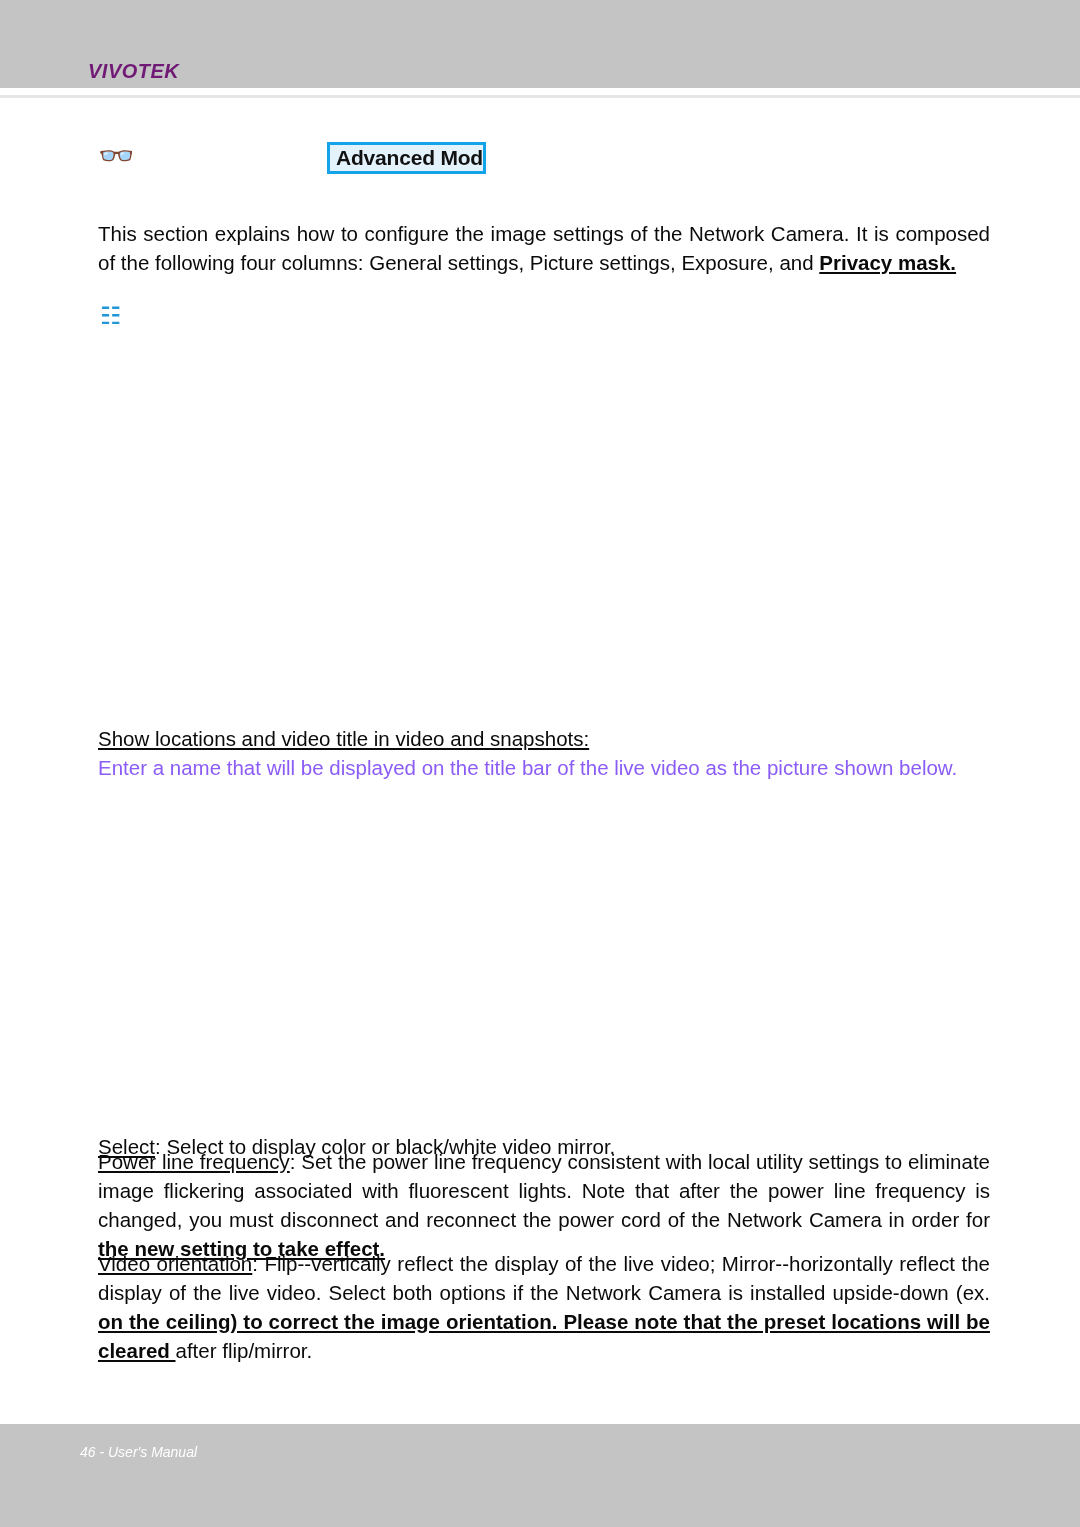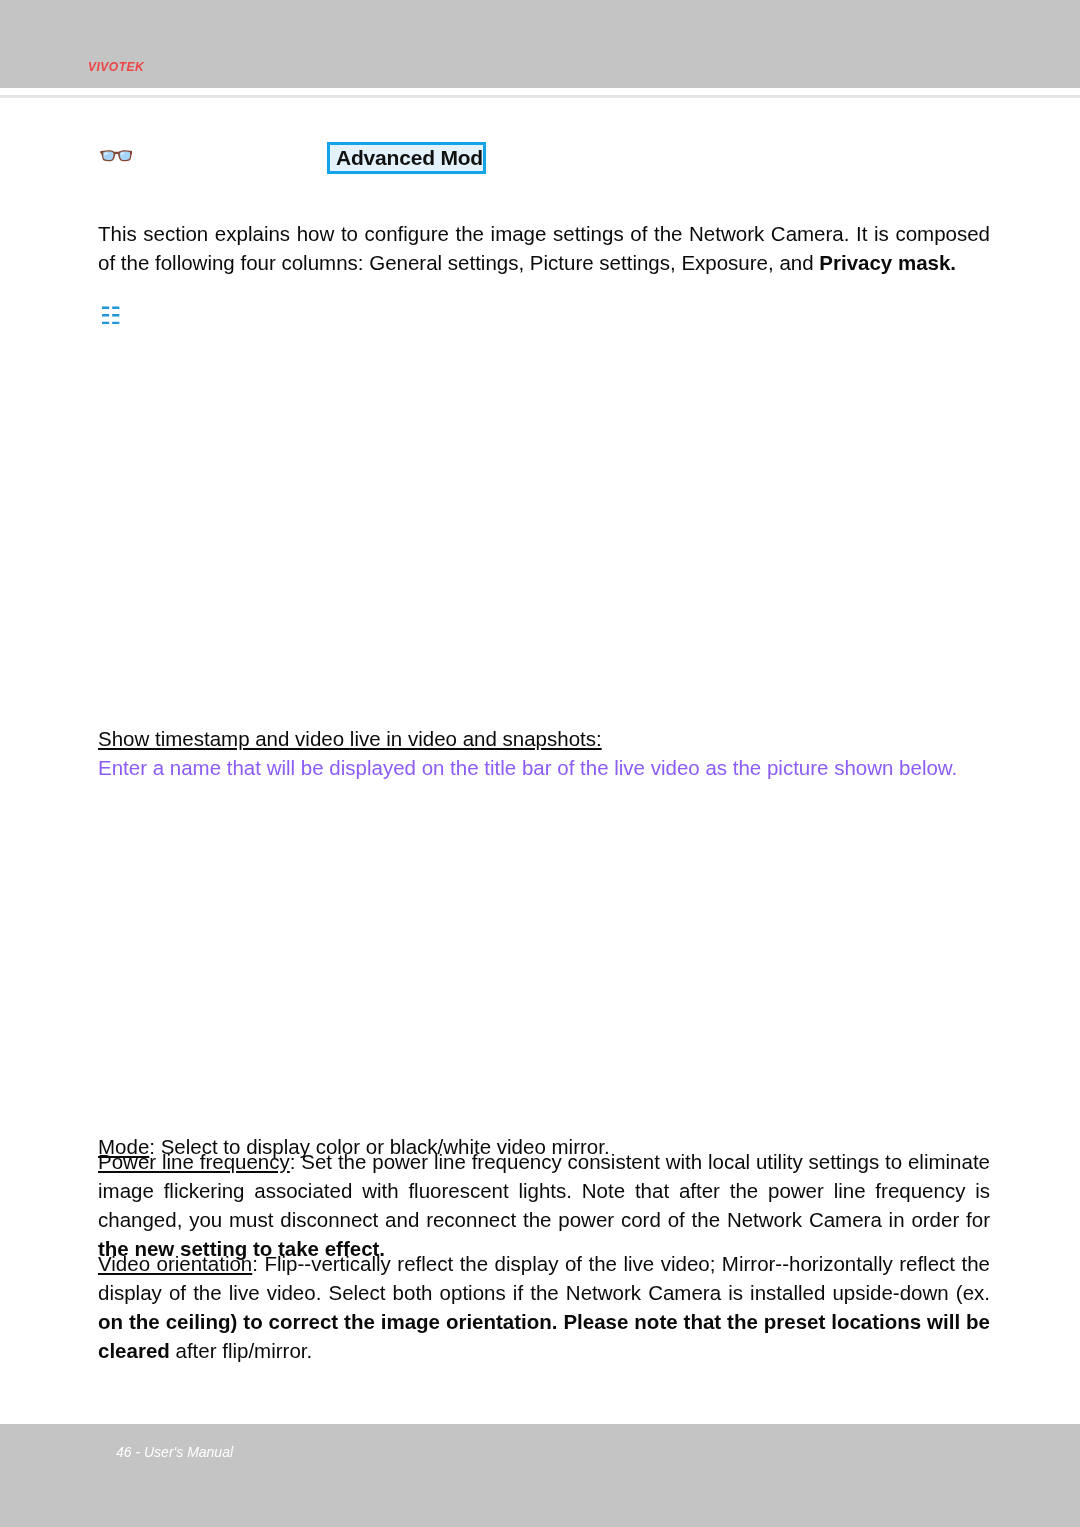--- a/index.html
+++ b/index.html
@@ -19,24 +19,24 @@
   
   .header-bar {
     position: absolute;
     left: 0; top: 0;
     width: 1080px; height: 88px;
     background: #c4c4c4;
   }
   .brand {
     position: absolute;
     left: 88px; top: 60px;
-    font-size: 12px;
+    font-size: 20px;
     font-weight: bold;
     font-style: italic;
-    color: #ef4444;
+    color: #701a75;
     letter-spacing: 0.5px;
   }
   .header-rule {
     position: absolute;
     left: 0; top: 95px;
     width: 1080px; height: 3px;
     background: #e6e6e6;
   }
 
   
@@ -81,21 +81,21 @@
 
   .para {
     position: absolute;
     left: 98px;
     width: 892px;
     font-size: 20.5px;
     line-height: 29px;
     color: #0a0a0a;
     text-align: justify;
   }
-  .para b { font-weight: bold; }
+  .para b { font-weight: bold; text-decoration: underline; }
   .u { text-decoration: underline; }
 
   #intro-para { top: 198px; }
 
   .blue-glyph {
     position: absolute;
     left: 100px; top: 303px;
     width: 20px; height: 26px;
     color: #2196d8;
     font-size: 24px;
@@ -142,21 +142,20 @@
     width: 1080px; height: 103px;
     background: #c4c4c4;
   }
   .footer-text {
     position: absolute;
     left: 80px; top: 1444px;
     font-size: 14px;
     font-style: italic;
     color: #ffffff;
     white-space: nowrap;
-    margin-left: 36px;
   }
 </style>
 </head>
 <body>
 
 <div class="header-bar"></div>
 <div class="brand">VIVOTEK</div>
 <div class="header-rule"></div>
 
 <div class="content">
@@ -164,39 +163,39 @@
   <div class="binocular-icon">👓</div>
 
   <div class="advanced-mode-box">
     <span class="advanced-mode-label">Advanced Mode</span>
   </div>
 
   <p class="para" id="intro-para"><span>This section explains how to configure the image settings of the Network Camera. It is composed of the following four columns: General settings, Picture settings, Exposure, and </span><b>Privacy mask.</b></p>
 
   <div class="blue-glyph">☷</div>
 
-  <div id="show-timestamp-line"><span class="u">Show timestamp and video live in video and snapshots:</span></div>
+  <div id="show-timestamp-line"><span class="u">Show locations and video title in video and snapshots:</span></div>
 
   <div id="enter-name-line">Enter a name that will be displayed on the title bar of the live video as the picture shown below.</div>
 
   <div class="diagram">
     
     
 
     
     
 
     
 
     
 
     
   </div>
 
-  <p class="para" id="color-para"><span class="u">Mode</span><span>: Select to display color or black/white video mirror.</span></p>
+  <p class="para" id="color-para"><span class="u">Select</span><span>: Select to display color or black/white video mirror.</span></p>
 
   <p class="para" id="power-para"><span class="u">Power line frequency</span><span>: Set the power line frequency consistent with local utility settings to eliminate image flickering associated with fluorescent lights. Note that after the power line frequency is changed, you must disconnect and reconnect the power cord of the Network Camera in order for </span><b>the new setting to take effect.</b></p>
 
   <p class="para" id="orientation-para"><span class="u">Video orientation</span><span>: Flip--vertically reflect the display of the live video; Mirror--horizontally reflect the display of the live video. Select both options if the Network Camera is installed upside-down (ex. </span><b>on the ceiling) to correct the image orientation. Please note that the preset locations will be cleared </b><span>after flip/mirror.</span></p>
 
 </div>
 
 <div class="footer-bar"></div>
 <div class="footer-text">46 - User's Manual</div>
 

